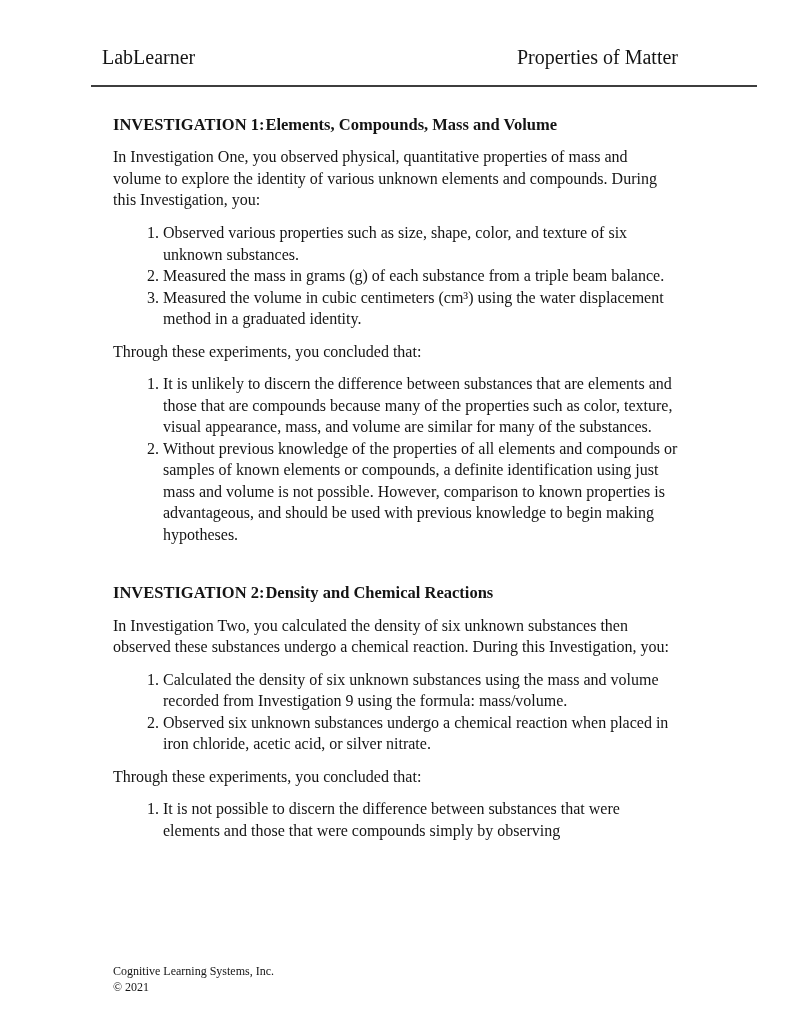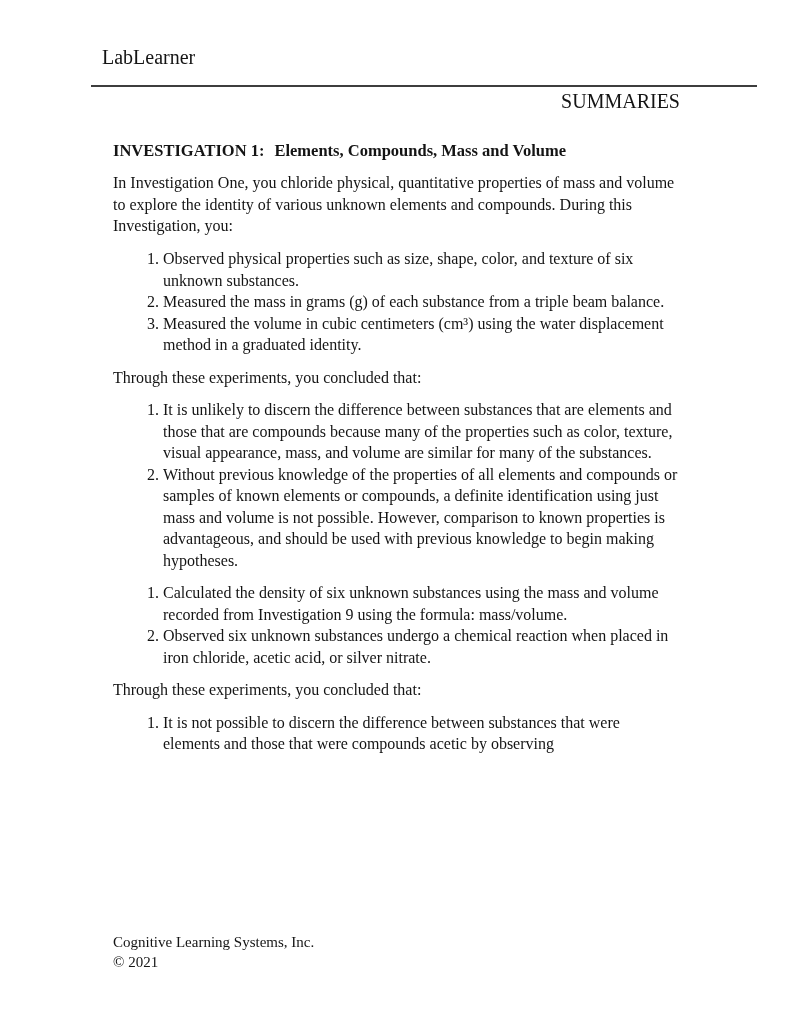--- a/index.html
+++ b/index.html
@@ -39,80 +39,84 @@
     width: 565px;
     font-size: 16px;
     line-height: 1.345;
   }
   .section-heading {
     margin: 27px 0 0 0;
     font-size: 16.5px;
     font-weight: bold;
     line-height: 1.3;
   }
-  .section-heading .heading-title { margin-left: 10px; }
+  .section-heading .heading-title { margin-left: 1px; }
   .content p { margin: 11px 0 0 0; }
   .content ol {
     margin: 11px 0 0 0;
     padding: 0 0 0 50px;
   }
   .content ol li { margin: 0; padding: 0; }
   .sec-gap { margin-top: 37px; }
   
   .footer {
     position: absolute;
     left: 113px;
-    top: 933px;
-    font-size: 15px;
+    top: 964px;
+    font-size: 12px;
     line-height: 1.3;
   }
 </style>
 </head>
 <body>
 
 <div class="page">
 
   <div class="header-row">
     <span>LabLearner</span>
+    <span>Properties of Matter</span>
   </div>
   <div class="header-rule"></div>
-  <div class="header-sub">SUMMARIES</div>
 
   <div class="content">
 
     <div class="section-heading">
       <span>INVESTIGATION 1:</span><span class="heading-title">Elements, Compounds, Mass and Volume</span>
     </div>
 
-    <p>In Investigation One, you chloride physical, quantitative properties of mass and volume to explore the identity of various unknown elements and compounds. During this Investigation, you:</p>
+    <p>In Investigation One, you observed physical, quantitative properties of mass and volume to explore the identity of various unknown elements and compounds. During this Investigation, you:</p>
 
     <ol>
-      <li>Observed physical properties such as size, shape, color, and texture of six unknown substances.</li>
+      <li>Observed various properties such as size, shape, color, and texture of six unknown substances.</li>
       <li>Measured the mass in grams (g) of each substance from a triple beam balance.</li>
       <li>Measured the volume in cubic centimeters (cm³) using the water displacement method in a graduated identity.</li>
     </ol>
 
     <p>Through these experiments, you concluded that:</p>
 
     <ol>
       <li>It is unlikely to discern the difference between substances that are elements and those that are compounds because many of the properties such as color, texture, visual appearance, mass, and volume are similar for many of the substances.</li>
       <li>Without previous knowledge of the properties of all elements and compounds or samples of known elements or compounds, a definite identification using just mass and volume is not possible.  However, comparison to known properties is advantageous, and should be used with previous knowledge to begin making hypotheses.</li>
     </ol>
 
+    <div class="section-heading sec-gap">
+      <span>INVESTIGATION 2:</span><span class="heading-title">Density and Chemical Reactions</span>
+    </div>
 
+    <p>In Investigation Two, you calculated the density of six unknown substances then observed these substances undergo a chemical reaction. During this Investigation, you:</p>
 
     <ol>
       <li>Calculated the density of six unknown substances using the mass and volume recorded from Investigation 9 using the formula: mass/volume.</li>
       <li>Observed six unknown substances undergo a chemical reaction when placed in iron chloride, acetic acid, or silver nitrate.</li>
     </ol>
 
     <p>Through these experiments, you concluded that:</p>
 
     <ol>
-      <li>It is not possible to discern the difference between substances that were elements and those that were compounds acetic by observing</li>
+      <li>It is not possible to discern the difference between substances that were elements and those that were compounds simply by observing</li>
     </ol>
 
   </div>
 
   <div class="footer">
     <div>Cognitive Learning Systems, Inc.</div>
     <div>© 2021</div>
   </div>
 
 </div>

